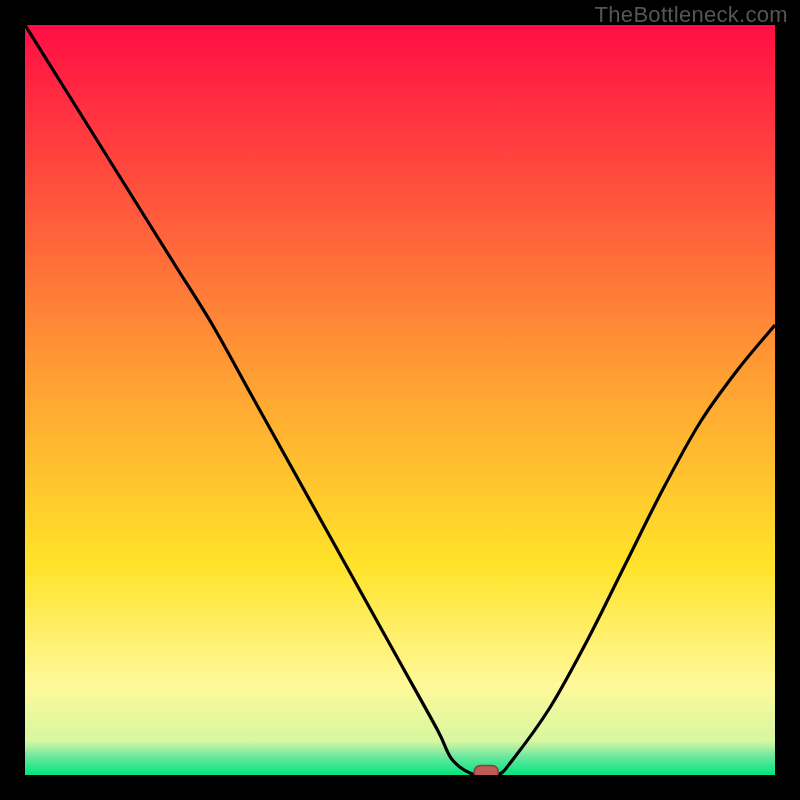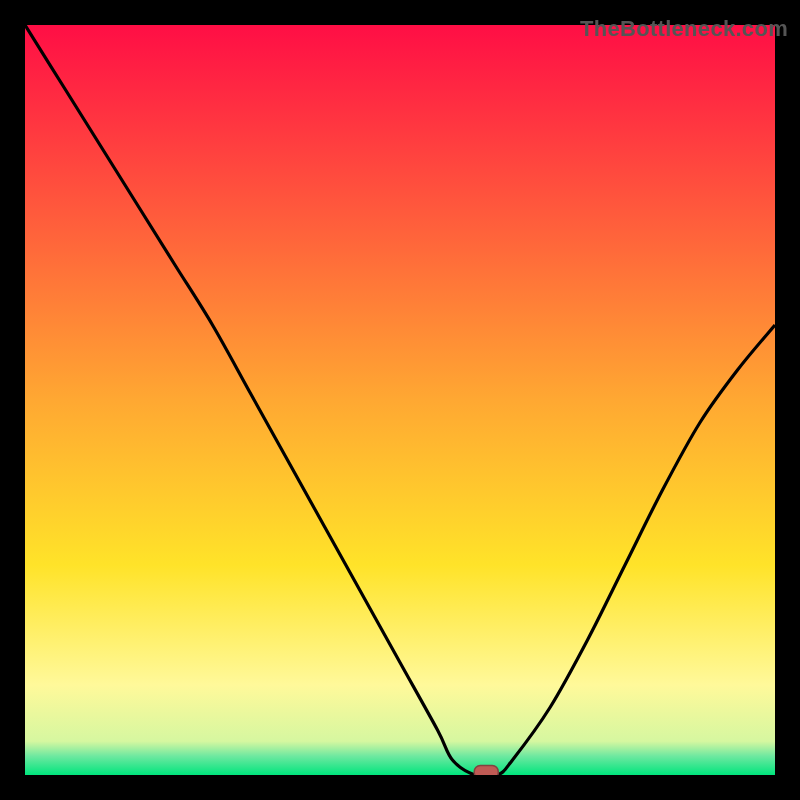--- a/index.html
+++ b/index.html
@@ -11,25 +11,25 @@
     font-family: Arial, Helvetica, sans-serif;
     overflow: hidden;
   }
   .viewport {
     width: 800px;
     height: 800px;
     position: relative;
   }
   .watermark {
     position: absolute;
-    top: 16px;
+    top: 2px;
     right: 12px;
     color: #555;
     font-size: 22px;
-    font-weight: 700;
+    font-weight: 400;
     letter-spacing: 0.3px;
     z-index: 5;
   }
   .plot-frame {
     position: absolute;
     left: 25px;
     top: 25px;
     width: 750px;
     height: 750px;
     background: #000;

